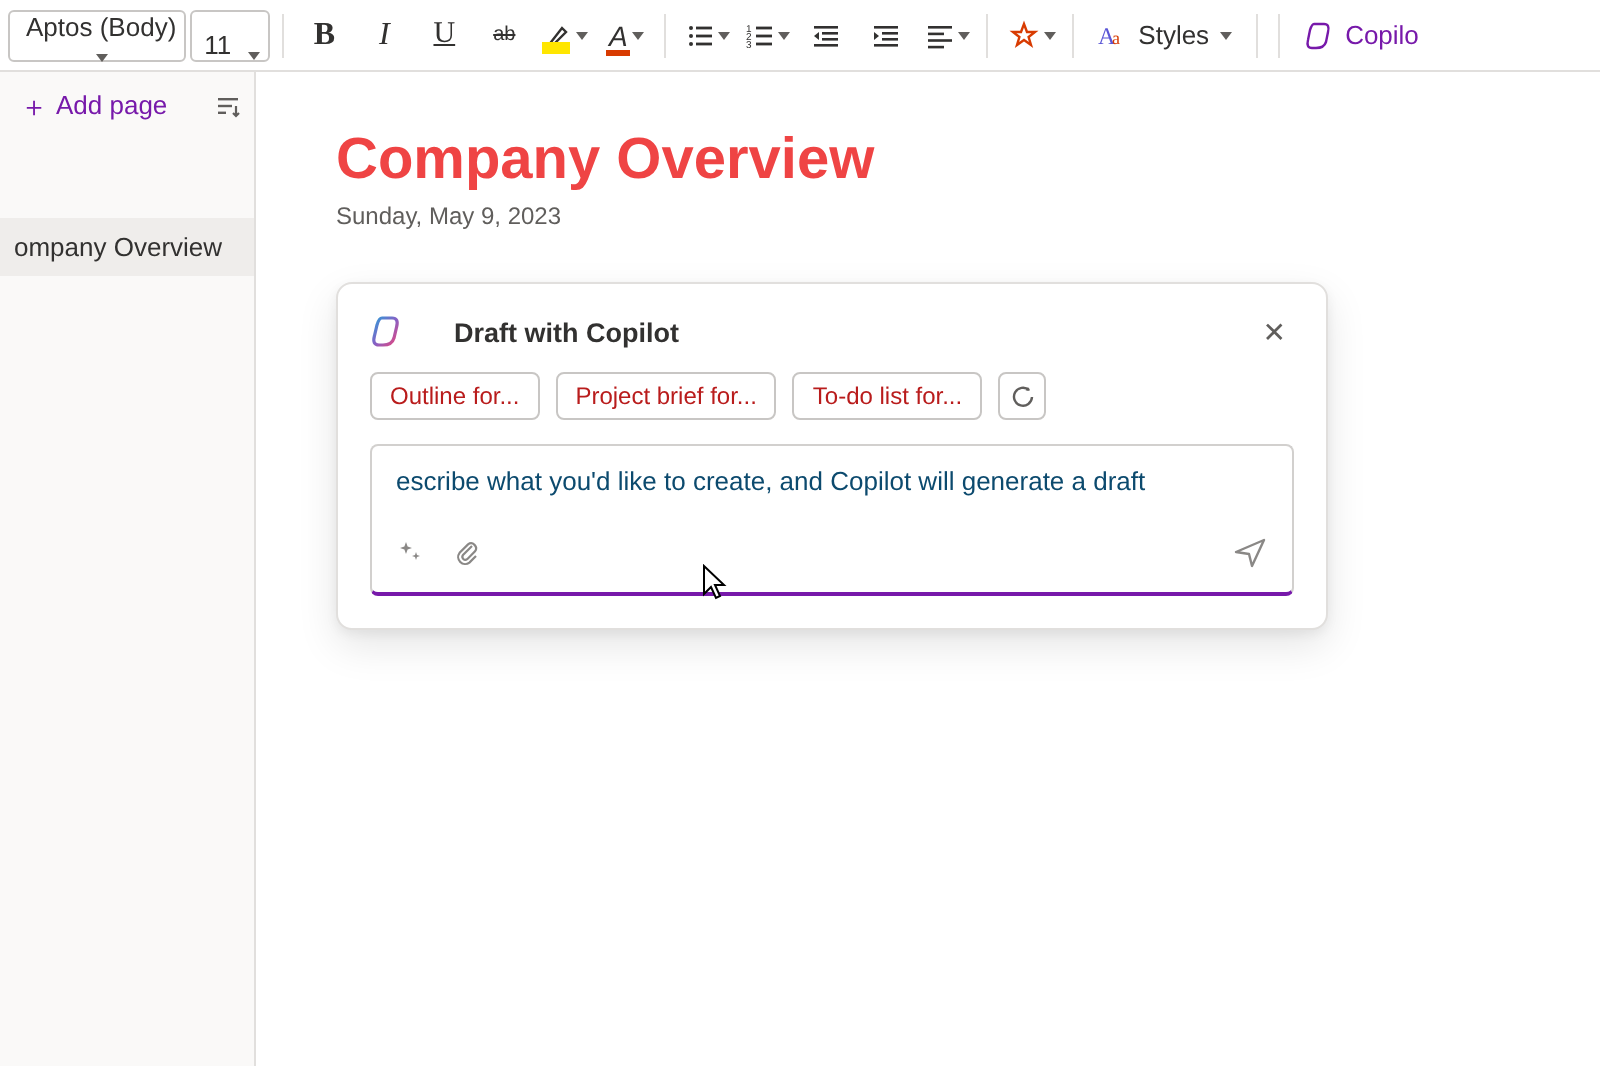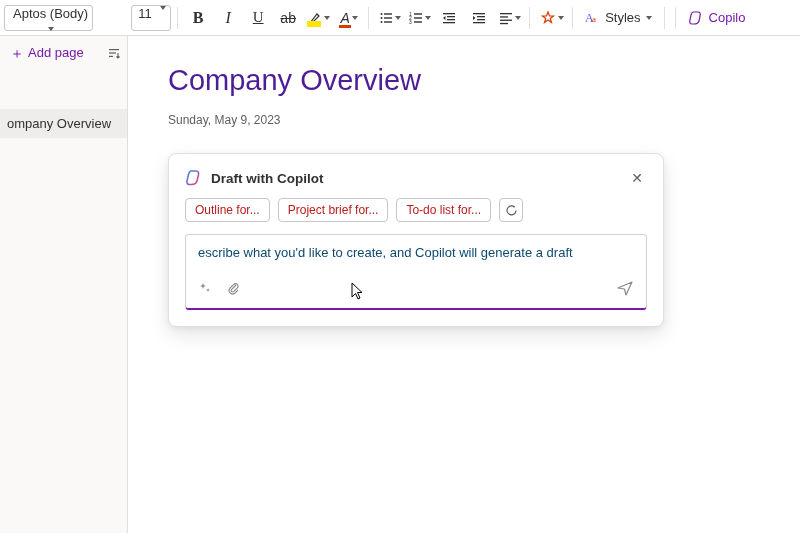--- a/index.html
+++ b/index.html
@@ -35,31 +35,30 @@
     border: 1px solid #c8c6c4;
     border-radius: 3px;
     padding: 0 4px 0 8px;
     font-size: 13px;
     cursor: pointer;
     gap: 6px;
     flex-direction: column;
   }
   .size-select {
     display: flex;
-    align-items: flex-start;
+    align-items: flex-end;
     height: 26px;
     border: 1px solid #c8c6c4;
     border-radius: 3px;
     padding: 0 4px 0 6px;
     font-size: 13px;
     cursor: pointer;
     gap: 4px;
     width: 40px;
     justify-content: space-between;
-    margin-left: 36px;
   }
   .chev {
     width: 0; height: 0;
     border-left: 3.5px solid transparent;
     border-right: 3.5px solid transparent;
     border-top: 4px solid #605e5c;
   }
   .tb-btn {
     height: 28px;
     min-width: 28px;
@@ -68,21 +67,21 @@
     justify-content: center;
     border-radius: 3px;
     cursor: pointer;
     font-size: 14px;
     color: #323130;
     padding: 0 4px;
   }
   .tb-btn.bold { font-weight: 700; font-family: "Times New Roman", serif; font-size: 16px; }
   .tb-btn.italic { font-style: italic; font-family: "Times New Roman", serif; font-size: 16px; }
   .tb-btn.underline { text-decoration: underline; font-family: "Times New Roman", serif; font-size: 15px; }
-  .tb-btn.strike { text-decoration: line-through; font-size: 14px; }
+  .tb-btn.strike { text-decoration: line-through; font-size: 10px; }
   .tb-btn.drop { padding-right: 2px; gap: 2px; }
   .label-btn {
     display: flex;
     align-items: center;
     gap: 5px;
     height: 28px;
     padding: 0 6px;
     border-radius: 3px;
     cursor: pointer;
     font-size: 13px;
@@ -133,41 +132,41 @@
     overflow: hidden;
     margin-top: 38px;
   }
   .content {
     flex: 1;
     padding: 28px 24px 24px 40px;
     position: relative;
   }
   .page-title {
     font-size: 29px;
-    font-weight: 400;
-    color: #4c1d95;
-    margin: 0 0 16px 0;
+    font-weight: 700;
+    color: #ef4444;
+    margin: 0 0 4px 0;
   }
   .page-date {
     font-size: 12px;
     color: #605e5c;
     margin: 0 0 26px 0;
   }
   .copilot-card {
     width: 496px;
     background: #fff;
     border: 1px solid #e1dfdd;
     border-radius: 8px;
     box-shadow: 0 8px 20px rgba(0,0,0,0.10), 0 2px 6px rgba(0,0,0,0.06);
     padding: 14px 16px 16px 16px;
   }
   .cp-header {
     display: flex;
     align-items: center;
-    gap: 8px;
+    gap: 24px;
     margin-bottom: 10px;
   }
   .cp-title { font-size: 13.5px; font-weight: 600; flex: 1; }
   .cp-close { cursor: pointer; color: #605e5c; font-size: 14px; padding: 2px 4px; }
   .cp-suggestions {
     display: flex;
     gap: 8px;
     margin-bottom: 12px;
     align-items: center;
   }

